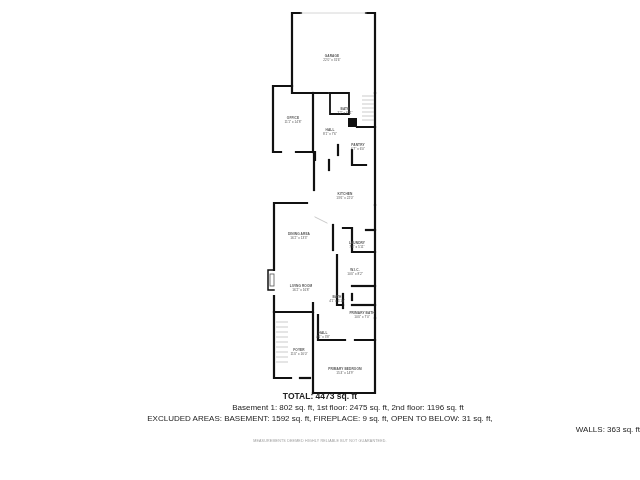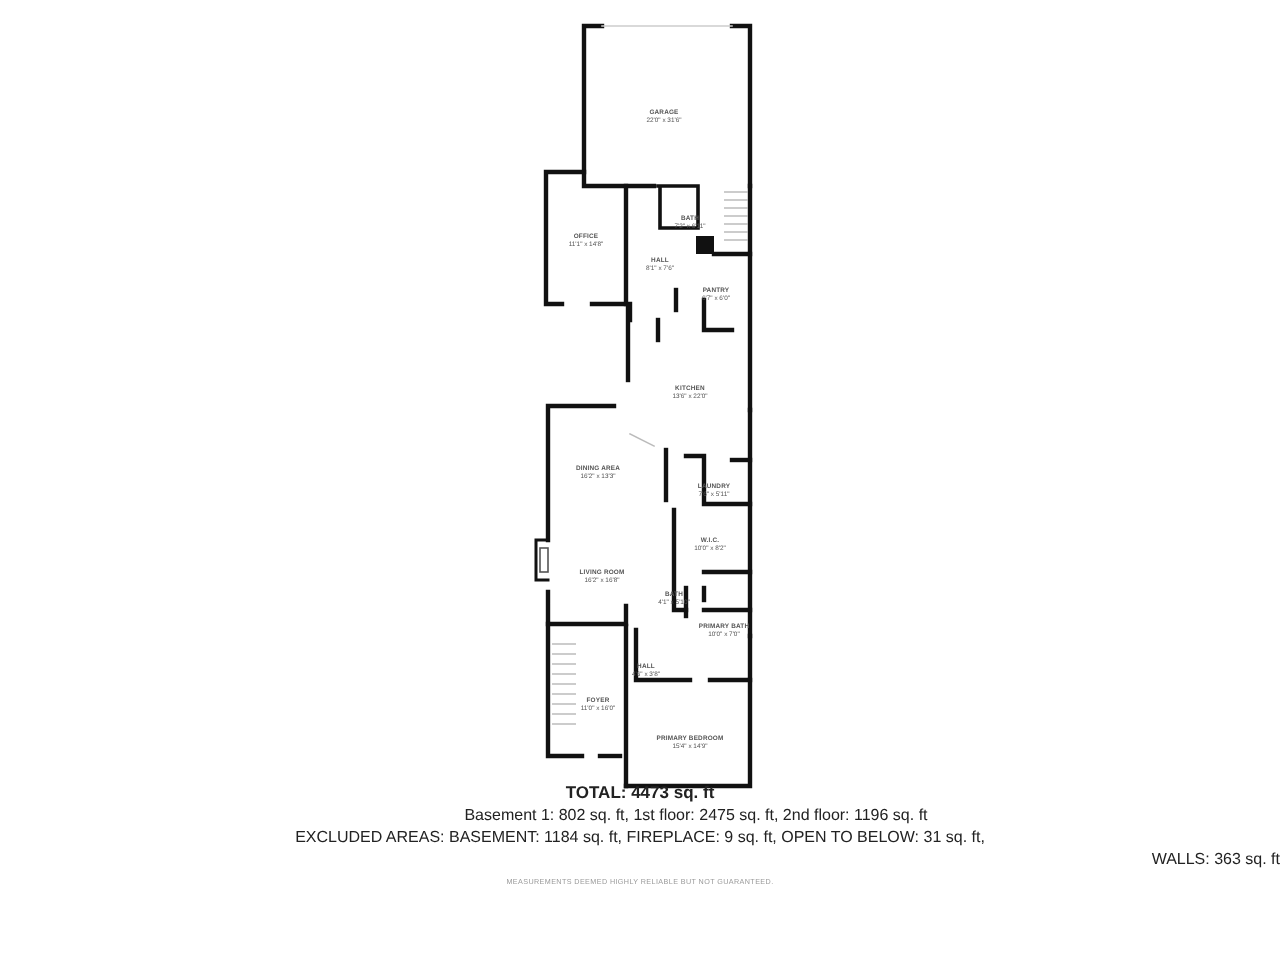--- a/index.html
+++ b/index.html
@@ -143,15 +143,15 @@
       <div>11'0" x 16'0"</div>
     </div>
     <div class="lbl" style="left: 345px; top: 367px;">
       <div class="name">PRIMARY BEDROOM</div>
       <div>15'4" x 14'9"</div>
     </div>
   </div>
 
 <div class="footer" id="total">TOTAL: 4473 sq. ft</div>
 <div class="footer" id="l1">Basement 1: 802 sq. ft, 1st floor: 2475 sq. ft, 2nd floor: 1196 sq. ft</div>
-<div class="footer" id="l2">EXCLUDED AREAS: BASEMENT: 1184 sq. ft, FIREPLACE: 9 sq. ft, OPEN TO BELOW: 31 sq. ft,</div>
+<div class="footer" id="l2">EXCLUDED AREAS: BASEMENT: 1592 sq. ft, FIREPLACE: 9 sq. ft, OPEN TO BELOW: 31 sq. ft,</div>
 <div class="footer" id="l3">WALLS: 363 sq. ft</div>
 <div class="footer" id="disc">MEASUREMENTS DEEMED HIGHLY RELIABLE BUT NOT GUARANTEED.</div>
 
 </body></html>

